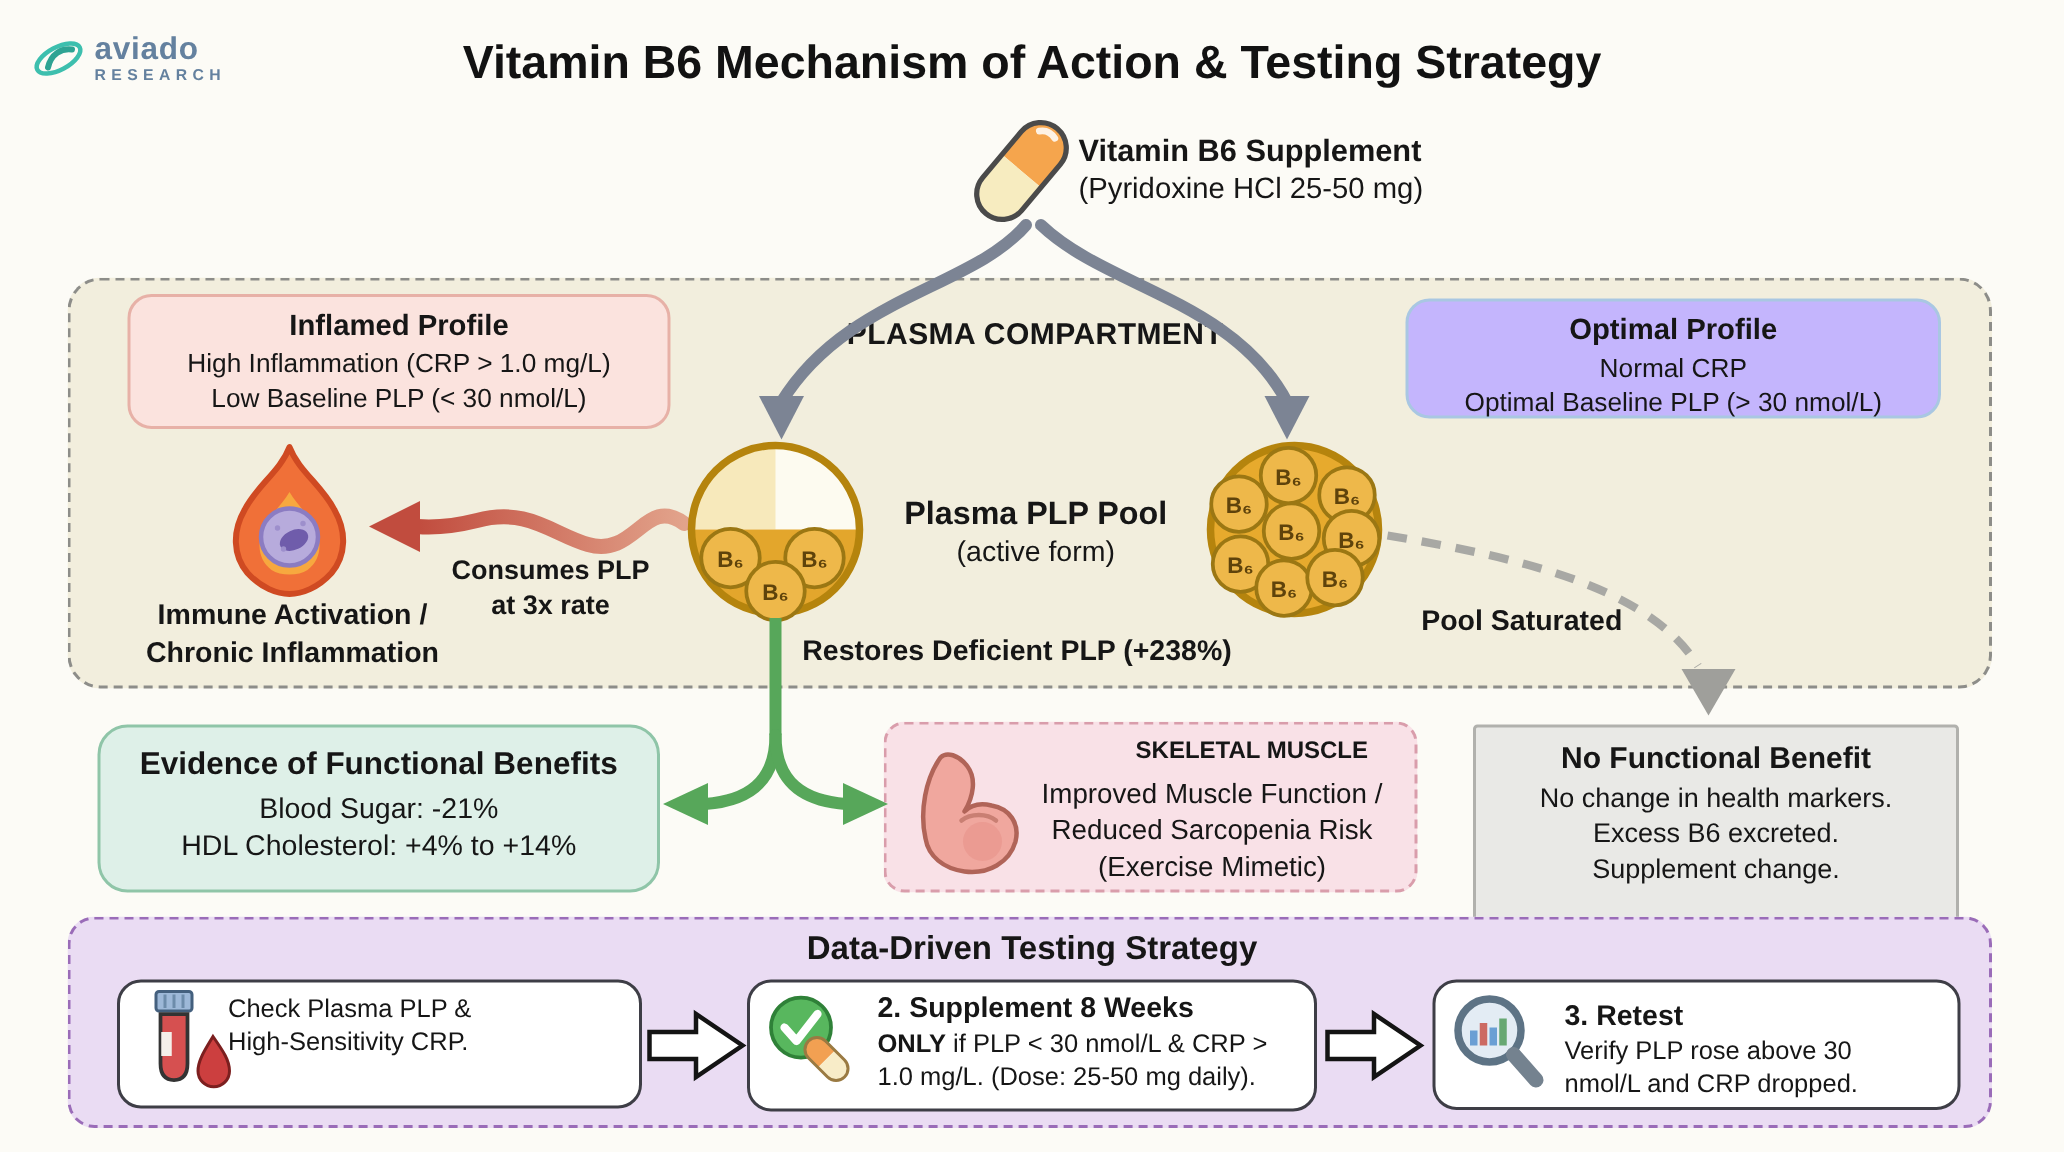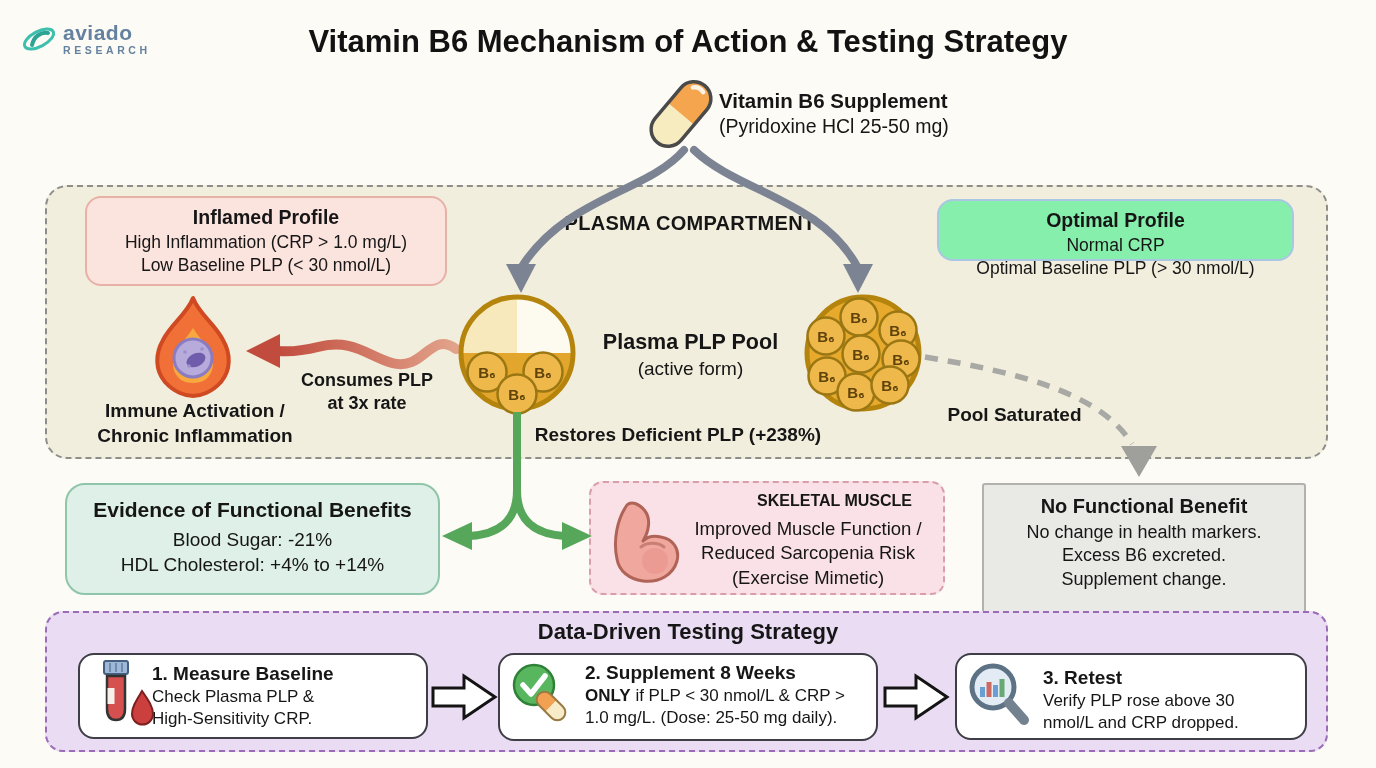--- a/index.html
+++ b/index.html
@@ -16,21 +16,21 @@
   .logo-sub{font-size:10.5px;font-weight:bold;color:#64819f;letter-spacing:3.6px;margin-top:2px;}
   .page-title{left:0;right:0;top:24px;font-size:31px;font-weight:bold;color:#121212;text-align:center;}
   .supp-text{left:719px;top:88px;line-height:1.25;}
   .supp-title{font-size:20.5px;font-weight:bold;}
   .supp-sub{font-size:19.5px;}
   
   .plasma-panel{left:45px;top:185px;width:1283px;height:274px;background:#f2eedd;border:2.5px dashed #8d8d89;border-radius:22px;box-sizing:border-box;}
   .plasma-label{left:520px;top:212px;width:340px;font-size:20px;font-weight:bold;letter-spacing:.3px;}
   .profile{box-sizing:border-box;border-radius:16px;padding-top:7px;line-height:1.32;}
   .inflamed{left:85px;top:196px;width:362px;height:90px;background:#fbe3de;border:2px solid #e7b1a7;}
-  .optimal{left:937px;top:199px;width:357px;height:62px;background:#86efac;border:2px solid #a9c7e2;}
+  .optimal{left:937px;top:199px;width:357px;height:80px;background:#c4b5fd;border:2px solid #a9c7e2;}
   .profile-title{font-size:19.5px;font-weight:bold;}
   .profile-line{font-size:17.5px;}
   .immune-label{left:55px;top:399px;width:280px;font-size:19px;font-weight:bold;line-height:1.3;}
   .consumes-label{left:287px;top:369px;width:160px;font-size:18px;font-weight:bold;line-height:1.3;text-align:center;}
   .pool-label{left:588px;top:329px;width:205px;line-height:1.3;}
   .pool-title{font-size:21.5px;font-weight:bold;}
   .pool-sub{font-size:19px;}
   .restores-label{left:528px;top:424px;width:300px;font-size:19px;font-weight:bold;}
   .saturated-label{left:932px;top:404px;width:165px;font-size:19px;font-weight:bold;}
   
@@ -137,21 +137,20 @@
   </div>
 
   <div class="abs strategy-panel"></div>
   <div class="abs strategy-title">Data-Driven Testing Strategy</div>
 
   <div class="abs step-box step1"></div>
   <div class="abs step-box step2"></div>
   <div class="abs step-box step3"></div>
 
   <div class="abs step-text st1">
-    <div class="step-title">1. Measure Baseline</div>
     <div class="step-line">Check Plasma PLP &amp;</div>
     <div class="step-line">High-Sensitivity CRP.</div>
   </div>
 
   <div class="abs step-text st2">
     <div class="step-title">2. Supplement 8 Weeks</div>
     <div class="step-line"><b>ONLY</b><span> if PLP &lt; 30 nmol/L &amp; CRP &gt;</span></div>
     <div class="step-line">1.0 mg/L. (Dose: 25-50 mg daily).</div>
   </div>
 

